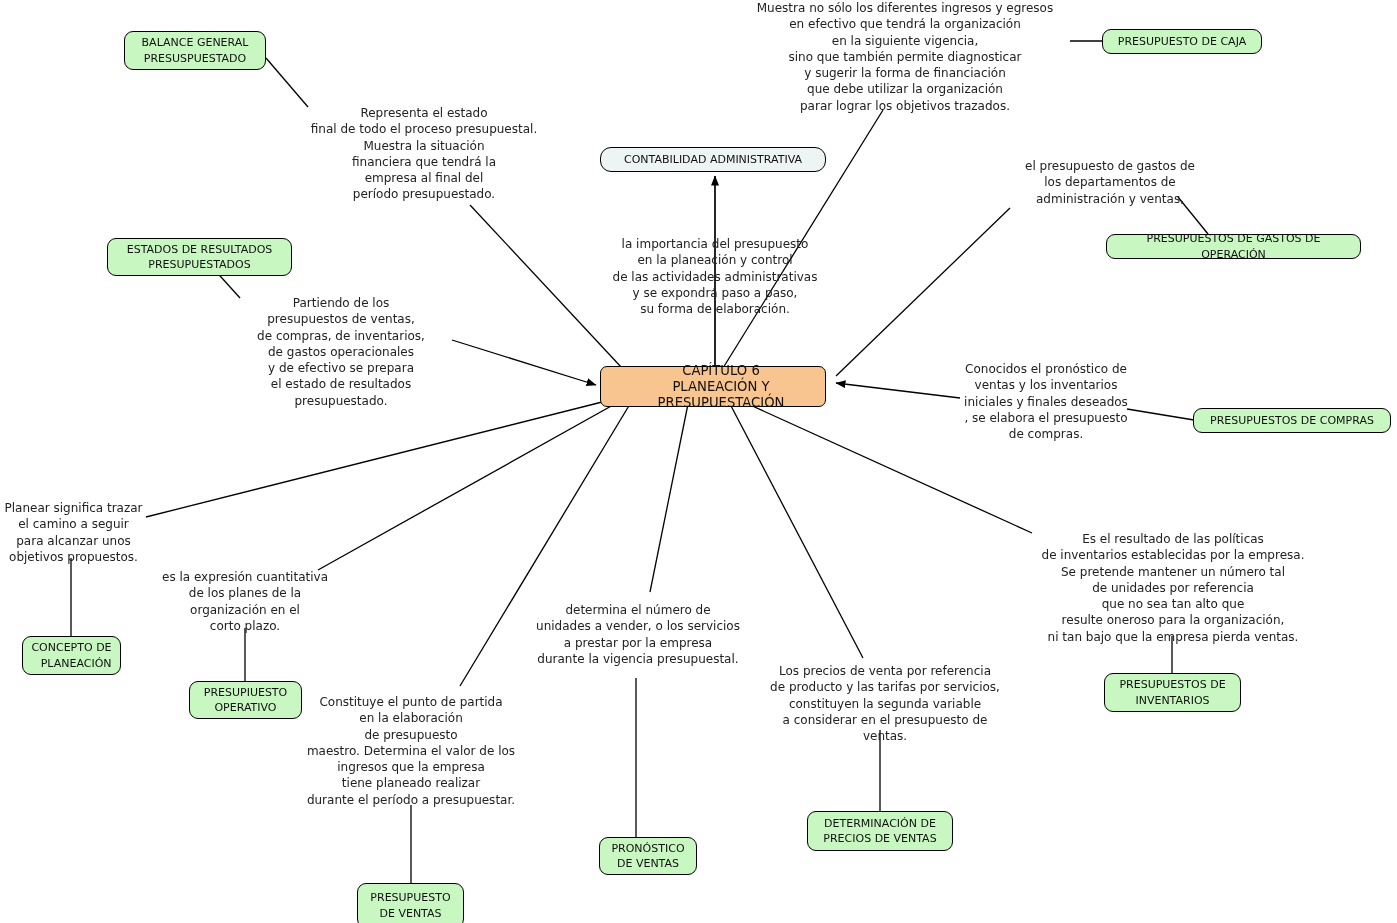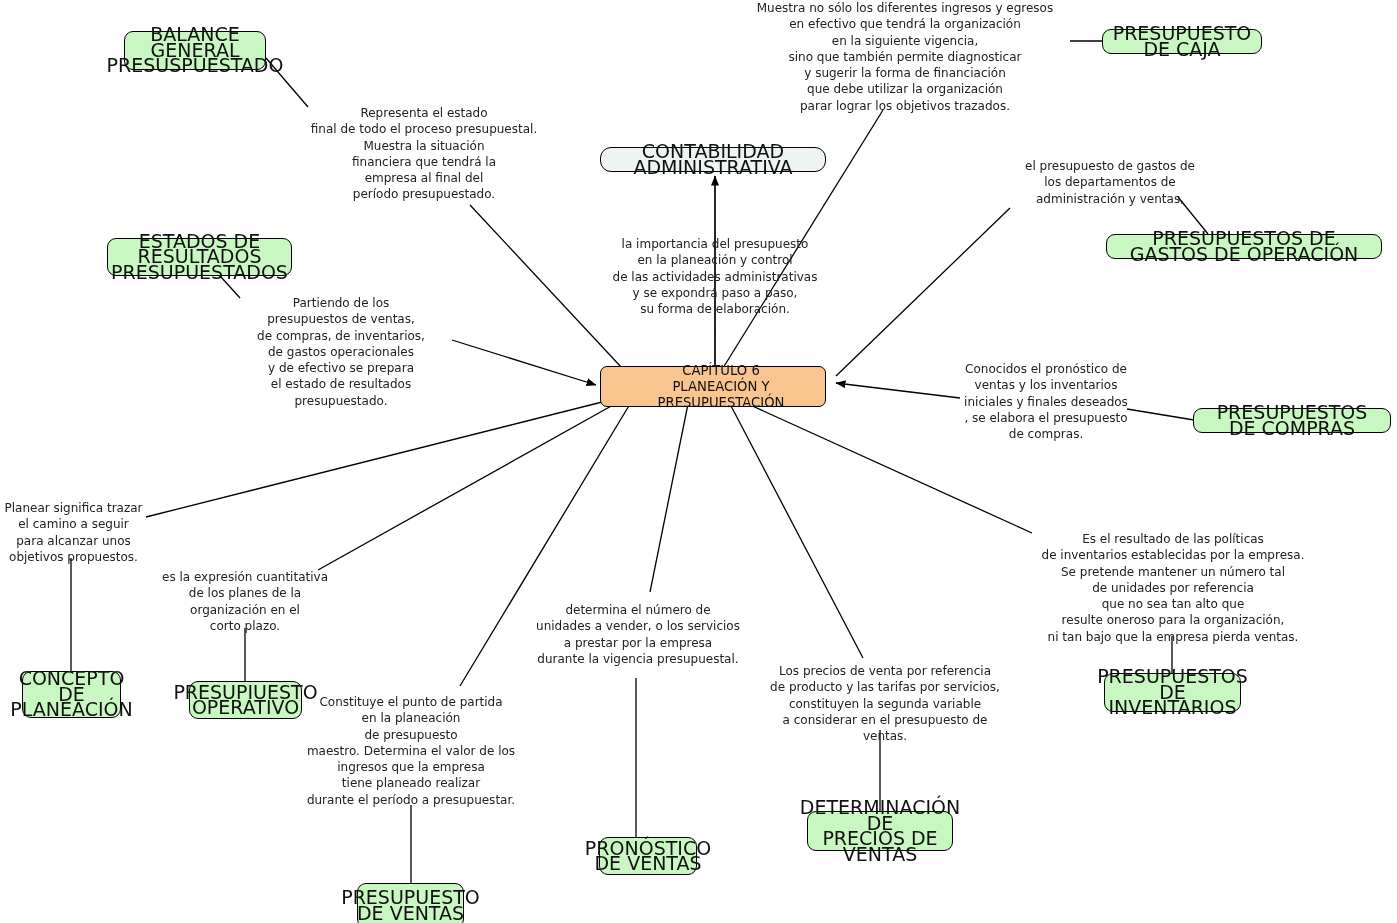--- a/index.html
+++ b/index.html
@@ -24,21 +24,21 @@
     height: 923px;
     pointer-events: none;
   }
   .node {
     position: absolute;
     box-sizing: border-box;
     border: 1.3px solid #000000;
     border-radius: 9px;
     background: #c9f7c1;
     color: #111111;
-    font-size: 19px;
+    font-size: 11px;
     line-height: 15.5px;
     text-align: center;
     display: flex;
     align-items: center;
     justify-content: center;
     padding: 3px 8px;
     white-space: pre-line;
     z-index: 3;
   }
   .node.central {
@@ -119,41 +119,41 @@
 
     <line x1="1032" y1="533" x2="748" y2="404" stroke="#000" stroke-width="1.3"></line>
   </svg>
 
   <div class="node" style="left:124px; top:31px; width:142px; height:39px;">BALANCE GENERAL
 PRESUSPUESTADO</div>
 
   <div class="node" style="left:107px; top:238px; width:185px; height:38px;">ESTADOS DE RESULTADOS
 PRESUPUESTADOS</div>
 
-  <div class="node" style="left:22px; top:671px; width:99px; height:47px;">CONCEPTO DE
+  <div class="node" style="left:22px; top:636px; width:99px; height:39px;text-align:right;">CONCEPTO DE
 PLANEACIÓN</div>
 
   <div class="node" style="left:189px; top:681px; width:113px; height:38px;">PRESUPIUESTO
 OPERATIVO</div>
 
   <div class="node" style="left:357px; top:883px; width:107px; height:45px;">PRESUPUESTO
 DE VENTAS</div>
 
   <div class="node" style="left:587px; top:837px; width:98px; height:38px;margin-left:12px;">PRONÓSTICO
 DE VENTAS</div>
 
   <div class="node" style="left:1104px; top:673px; width:137px; height:39px;">PRESUPUESTOS DE
 INVENTARIOS</div>
 
   <div class="node" style="left:807px; top:811px; width:146px; height:40px;">DETERMINACIÓN DE
 PRECIOS DE VENTAS</div>
 
   <div class="node" style="left:1193px; top:408px; width:198px; height:25px;">PRESUPUESTOS DE COMPRAS</div>
 
-  <div class="node" style="left:1106px; top:234px; width:276px; height:25px;">PRESUPUESTOS DE GASTOS DE OPERACIÓN</div>
+  <div class="node" style="left:1106px; top:234px; width:255px; height:25px;">PRESUPUESTOS DE GASTOS DE OPERACIÓN</div>
 
   <div class="node" style="left:1102px; top:29px; width:160px; height:25px;">PRESUPUESTO DE CAJA</div>
 
   <div class="node pale" style="left:600px; top:147px; width:226px; height:25px;">CONTABILIDAD ADMINISTRATIVA</div>
 
   <div class="node central" style="left:600px; top:366px; width:226px; height:41px;padding-left:24px;">CAPÍTULO 6
 PLANEACIÓN Y PRESUPUESTACIÓN</div>
 
   <div class="note" style="left:253px; top:105px; width:254px;margin-left:44px;">Representa el estado
 final de todo el proceso presupuestal.
@@ -217,20 +217,20 @@
 que no sea tan alto que
 resulte oneroso para la organización,
 ni tan bajo que la empresa pierda ventas.</div>
 
   <div class="note" style="left:760px; top:663px; width:250px;">Los precios de venta por referencia
 de producto y las tarifas por servicios,
 constituyen la segunda variable
 a considerar en el presupuesto de ventas.</div>
 
   <div class="note" style="left:297px; top:694px; width:228px;">Constituye el punto de partida
-en la planeación
+en la elaboración
 de presupuesto
 maestro. Determina el valor de los
 ingresos que la empresa
 tiene planeado realizar
 durante el período a presupuestar.</div>
 
 </div>
 
 </body></html>

